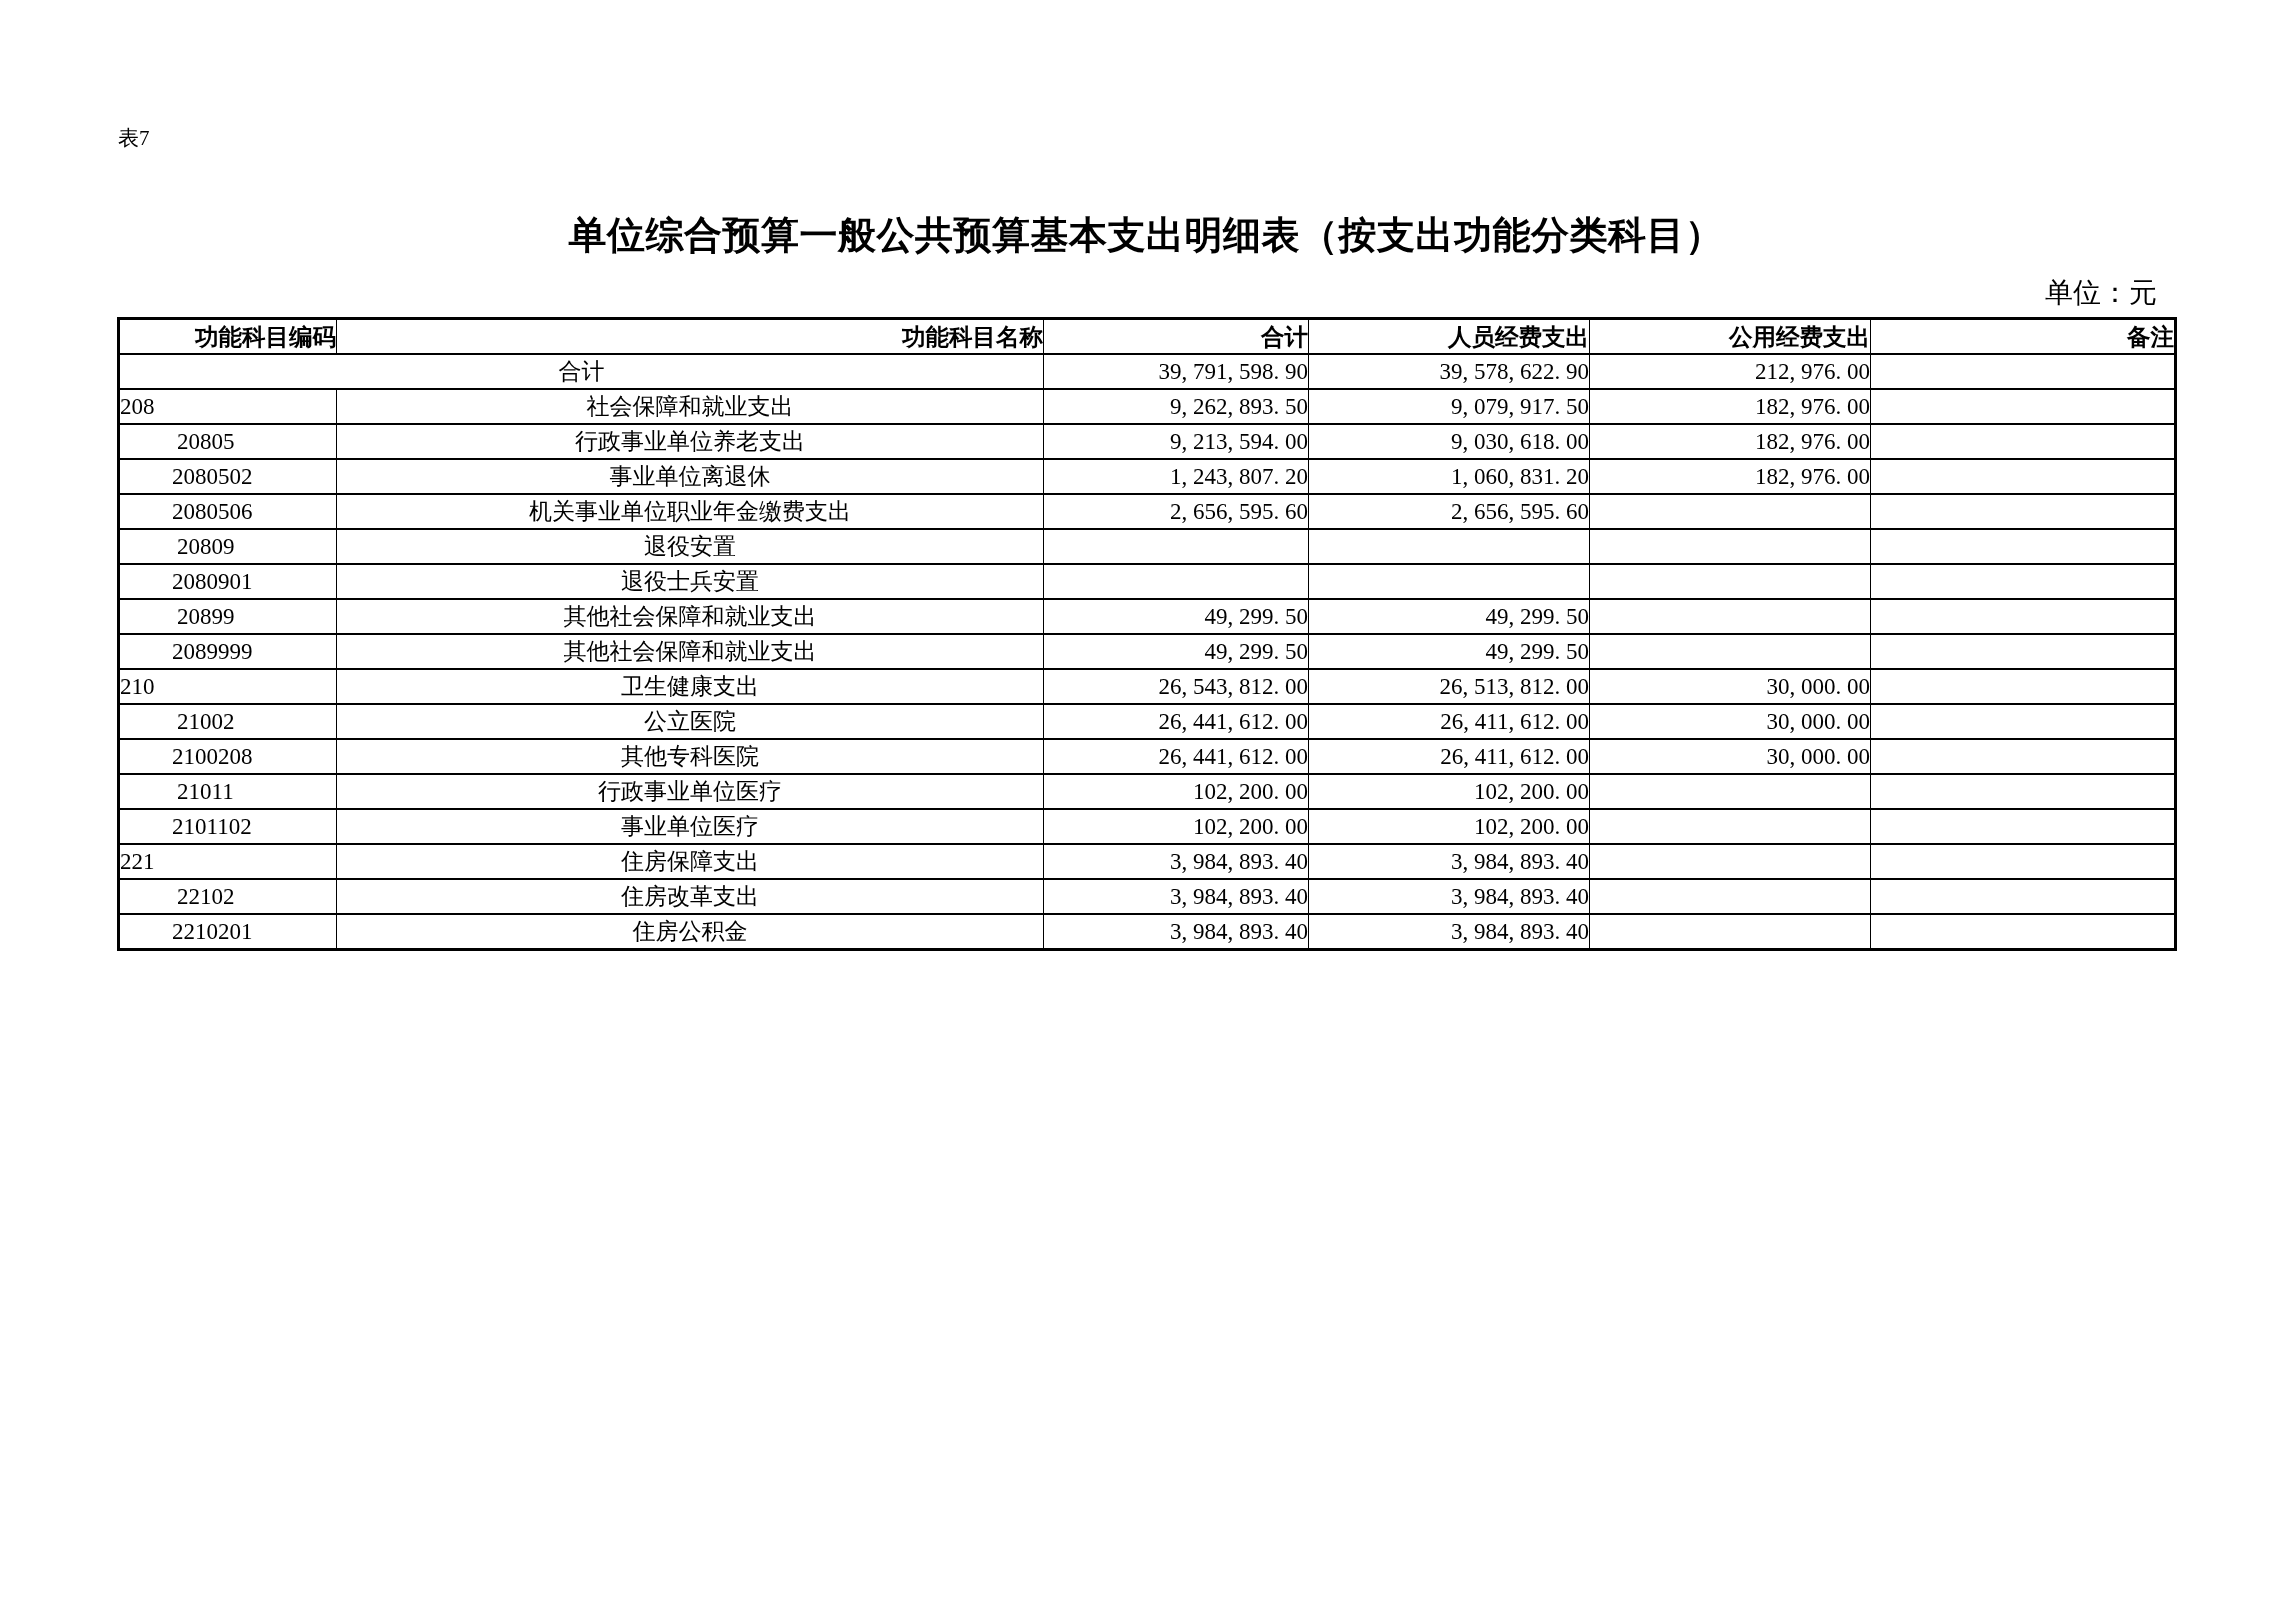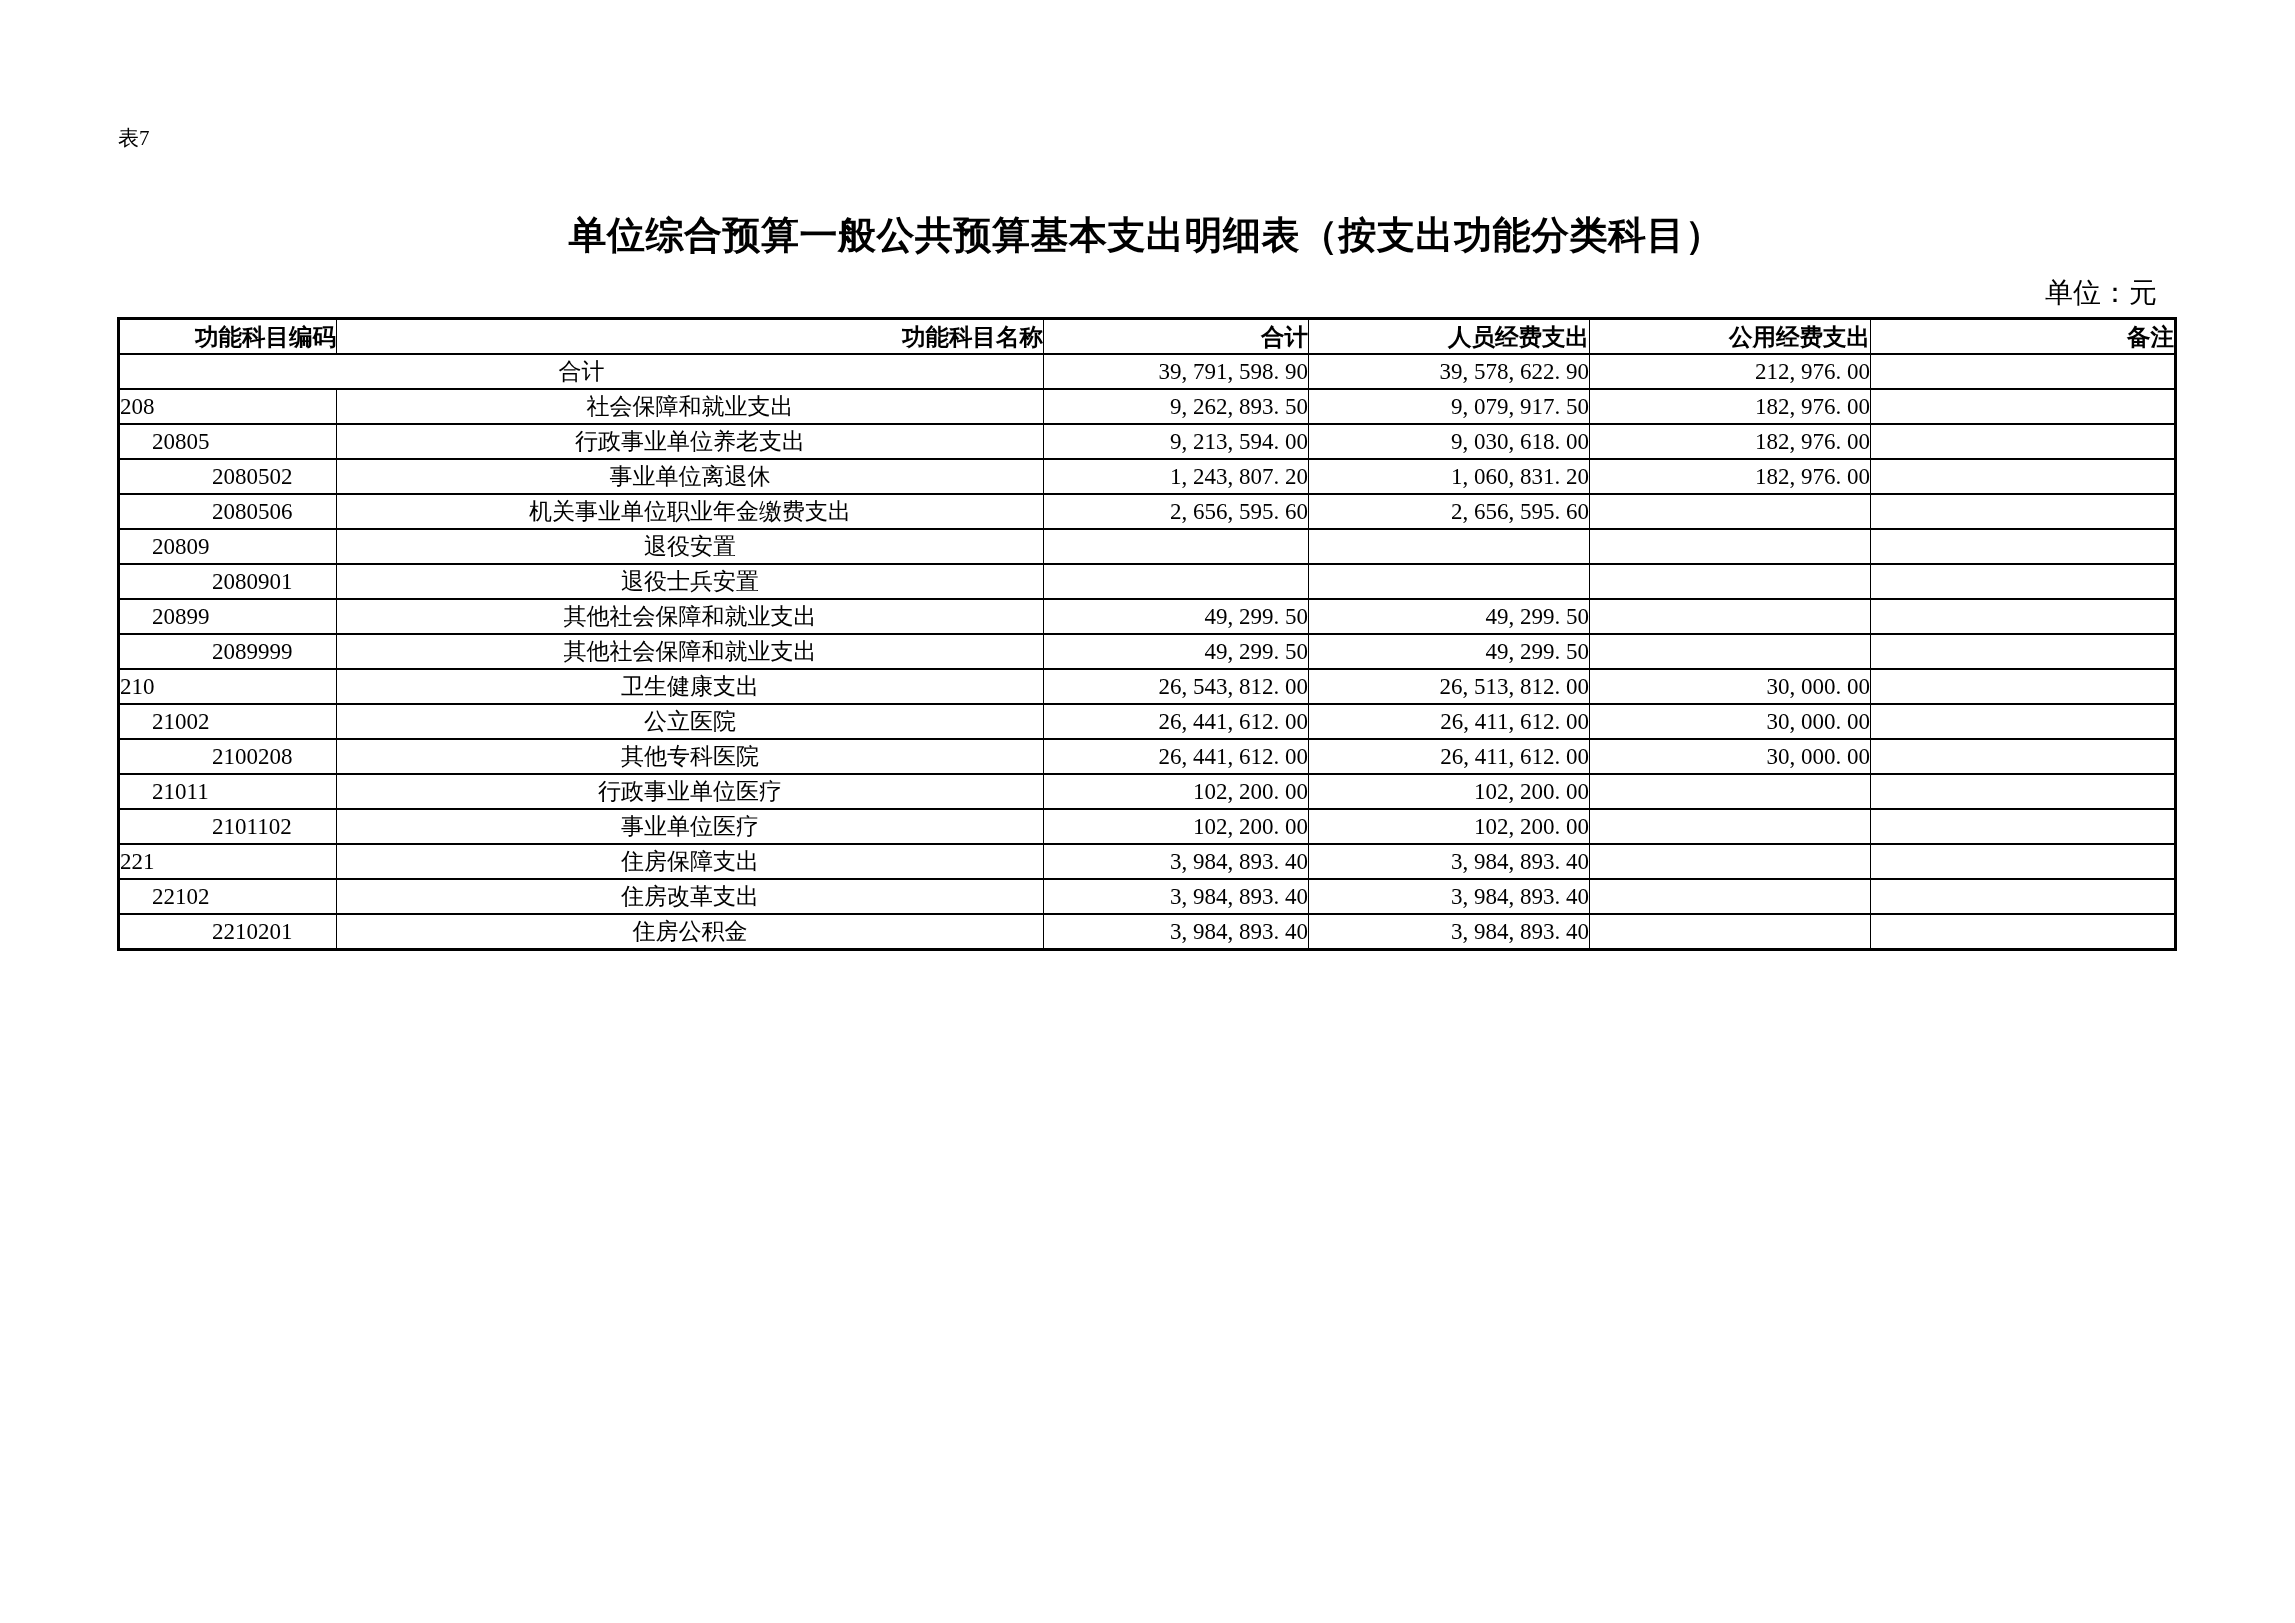--- a/index.html
+++ b/index.html
@@ -68,22 +68,22 @@
     font-weight: bold;
     text-align: right;
     font-family: "Liberation Sans", "DejaVu Sans", sans-serif;
     border-bottom: 2.6px solid #000;
   }
   table.budget tbody td {
     height: 33px;
     font-size: 23px;
   }
   td.code      { text-align: left; padding-left: 13.3px; }
-  td.code.lv2  { padding-left: 32px; font-family: Liberation Serif, serif; }
-  td.code.lv3  { padding-left: 92px; }
+  td.code.lv2  { padding-left: 57px; font-family: Liberation Serif, serif; }
+  td.code.lv3  { padding-left: 52px; }
   td.name      { text-align: center; padding-left: 8.2px; }
   td.num       { text-align: right; padding-right: 4.1px; }
   td.total-name { text-align: center; }
 </style>
 </head>
 <body>
 
 <div class="sheet-label">表7</div>
 
 <div class="page-title">单位综合预算一般公共预算基本支出明细表（按支出功能分类科目）</div>

